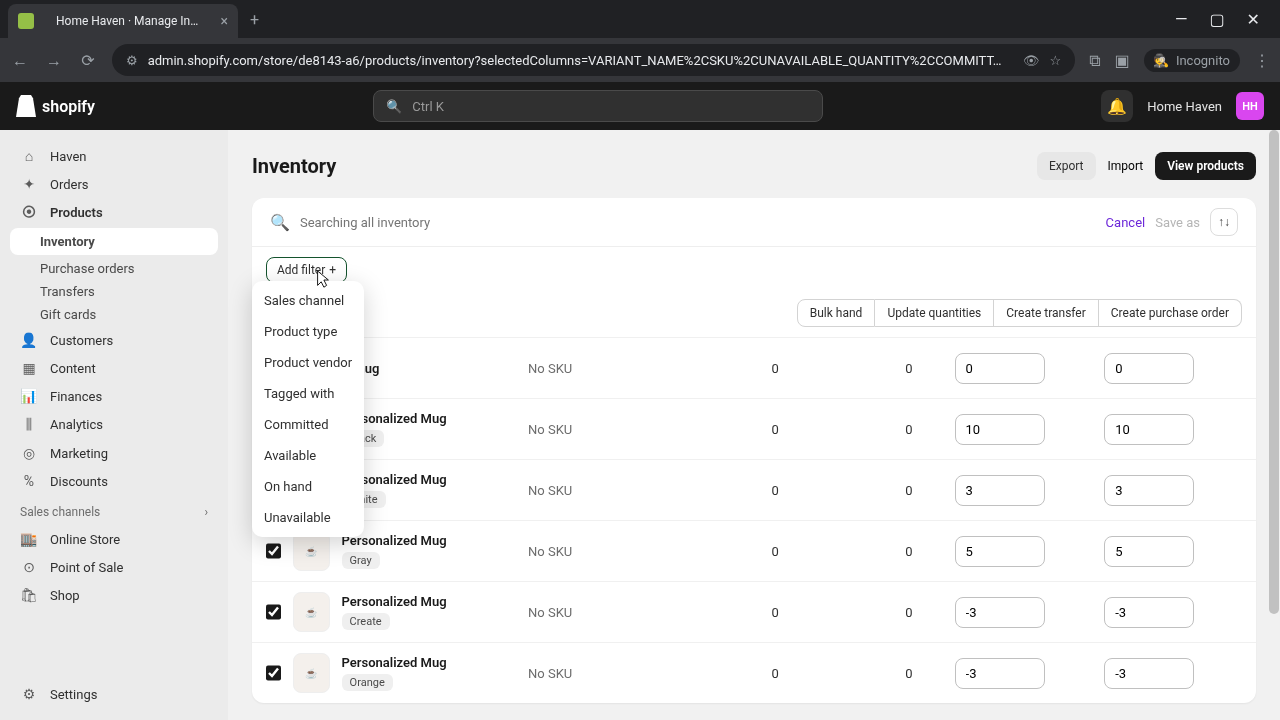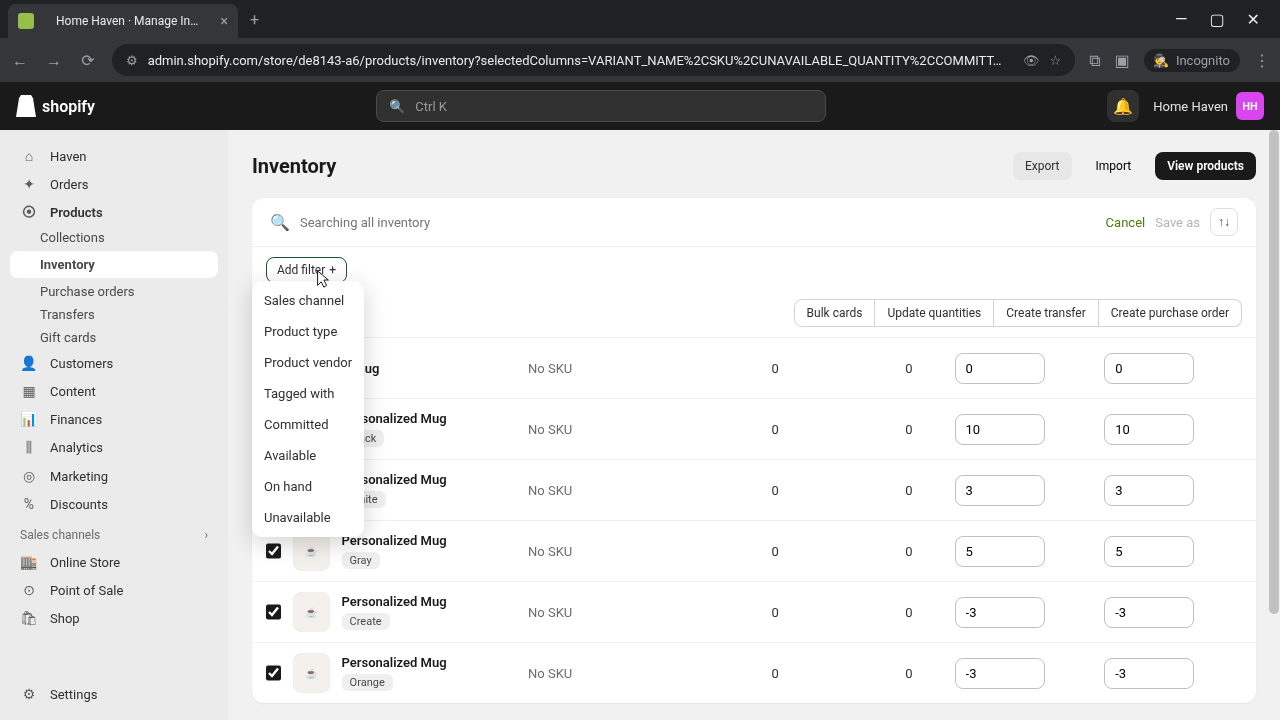--- a/index.html
+++ b/index.html
@@ -24,49 +24,49 @@
 
 
 .app-header { background: #1a1a1a; height: 48px; display: flex; align-items: center; padding: 0 16px; }
 .shopify-logo { display: flex; align-items: center; gap: 6px; color: #fff; font-weight: 600; font-size: 16px; }
 .shopify-logo .bag { width: 20px; height: 22px; background: #fff; clip-path: polygon(25% 0, 75% 0, 85% 15%, 100% 100%, 0 100%, 15% 15%); }
 .search-bar { margin: 0 auto; width: 450px; height: 32px; background: #303030; border-radius: 8px; display: flex; align-items: center; padding: 0 12px; gap: 10px; color: #b5b5b5; font-size: 13px; border: 1px solid #4a4a4a; }
 .search-bar .sb-text { flex: 1; }
 .search-bar .kbd { color: #999; }
 .header-right { display: flex; align-items: center; gap: 14px; }
 .bell { width: 32px; height: 32px; border-radius: 8px; background: #303030; display: flex; align-items: center; justify-content: center; color: #e3e3e3; }
-.store-chip { display: flex; align-items: center; gap: 8px; color: #e3e3e3; font-size: 13px; }
+.store-chip { display: flex; align-items: center; gap: 14px; color: #e3e3e3; font-size: 13px; }
 .store-initials { width: 28px; height: 28px; border-radius: 6px; background: #d946ef; color: #fff; display: flex; align-items: center; justify-content: center; font-size: 11px; font-weight: 600; }
 
 
 .app-body { display: flex; height: calc(720px - 38px - 44px - 48px); }
 .sidebar { width: 228px; background: #ebebeb; padding: 12px 10px; display: flex; flex-direction: column; }
 .nav-item { display: flex; align-items: center; gap: 12px; padding: 6px 10px; border-radius: 8px; font-size: 13px; color: #303030; cursor: pointer; }
 .nav-item.bold { font-weight: 600; }
 .nav-item .icon { width: 18px; text-align: center; color: #5c5c5c; font-size: 14px; }
 .nav-sub { padding-left: 30px; font-size: 13px; color: #4a4a4a; padding-top: 4px; padding-bottom: 4px; cursor: pointer; }
 .nav-sub.active-sub { background: #fff; border-radius: 8px; font-weight: 700; padding-left: 30px; padding-right: 10px; margin: 2px 0; padding-top: 6px; padding-bottom: 6px; }
 .nav-section-label { font-size: 12px; color: #6d6d6d; padding: 10px 10px 6px; display: flex; justify-content: space-between; align-items: center; }
 .sidebar-bottom { margin-top: auto; }
 
 .main { flex: 1; background: #f1f1f1; padding: 22px 24px; overflow-y: auto; position: relative; }
 .page-head { display: flex; align-items: center; justify-content: space-between; margin-bottom: 18px; }
 .page-title { font-size: 20px; font-weight: 700; color: #1a1a1a; }
-.page-actions { display: flex; gap: 12px; }
+.page-actions { display: flex; gap: 0; }
 .btn { font-size: 12px; padding: 7px 12px; border-radius: 8px; border: none; cursor: pointer; }
 .btn-plain { background: transparent; color: #000000; }
 .btn-light { background: #e7e7e7; color: #303030; }
 .btn-dark { background: #1a1a1a; color: #fff; font-weight: 600; }
 
 .card { background: #fff; border-radius: 12px; box-shadow: 0 1px 2px rgba(0,0,0,.06); }
 .search-row { display: flex; align-items: center; padding: 10px 18px; border-bottom: 1px solid #eee; gap: 10px; }
 .search-row .sicon { color: #8a8a8a; }
 .search-row input { flex: 1; border: none; outline: none; font-size: 13px; background: transparent; color: #616161; }
 .search-row .link-btn { background: none; border: none; font-size: 13px; cursor: pointer; }
-.search-row .cancel { color: #4d7c0f; }
+.search-row .cancel { color: #6d28d9; }
 .search-row .saveas { color: #b5b5b5; }
 .sort-btn { width: 28px; height: 28px; border: 1px solid #ddd; border-radius: 8px; display: flex; align-items: center; justify-content: center; font-size: 12px; color: #444; cursor: pointer; }
 
 .filter-row { padding: 10px 14px; position: relative; }
 .add-filter-btn { font-size: 12px; color: #303030; background: #fff; border: 1px solid #14532d; border-radius: 8px; padding: 5px 10px; cursor: pointer; display: inline-flex; align-items: center; gap: 4px; box-shadow: inset 0 -1px 0 rgba(0,0,0,.05); }
 .filter-menu { position: absolute; left: 0; top: 34px; background: #fff; border-radius: 10px; box-shadow: 0 6px 24px rgba(0,0,0,.18); width: 112px; padding: 4px 0; z-index: 100; }
 .filter-menu-item { padding: 8px 12px; font-size: 13px; color: #303030; cursor: pointer; white-space: nowrap; }
 
 .bulk-row { display: flex; justify-content: flex-end; padding: 6px 14px 10px; gap: 0; }
 .bulk-row .chip { font-size: 12px; color: #303030; background: #fff; border: 1px solid #d3d3d3; padding: 6px 12px; cursor: pointer; }
@@ -159,21 +159,20 @@
         <span>Haven</span>
       </div>
     <div class="nav-item">
         <span class="icon">✦</span>
         <span>Orders</span>
       </div>
     <div class="nav-item bold">
         <span class="icon">⦿</span>
         <span>Products</span>
       </div>
-    <div class="nav-sub">Collections</div>
     <div class="nav-sub active-sub">Inventory</div>
     <div class="nav-sub">Purchase orders</div>
     <div class="nav-sub">Transfers</div>
     <div class="nav-sub">Gift cards</div>
     <div class="nav-item">
         <span class="icon">👤</span>
         <span>Customers</span>
       </div>
     <div class="nav-item">
         <span class="icon">▦</span>
@@ -254,21 +253,21 @@
           <div class="filter-menu-item">Available</div>
           <div class="filter-menu-item">On hand</div>
           <div class="filter-menu-item">Unavailable</div>
         </div>
         <svg class="cursor-pointer" style="left:62px; top:22px;" viewBox="0 0 20 24">
             <path d="M4 2 L4 18 L8 14 L11 20 L14 18 L11 12 L16 12 Z" fill="#fff" stroke="#000" stroke-width="1"></path>
           </svg>
       </div>
 
       <div class="bulk-row">
-        <button class="chip">Bulk cards</button>
+        <button class="chip">Bulk hand</button>
         <button class="chip">Update quantities</button>
         <button class="chip">Create transfer</button>
         <button class="chip">Create purchase order</button>
       </div>
 
       <div id="rows-container">
           <div class="table-row">
     <input type="checkbox" class="cb" checked="" style="">
     <div class="thumb">☕</div>
     <div class="prod-col">

